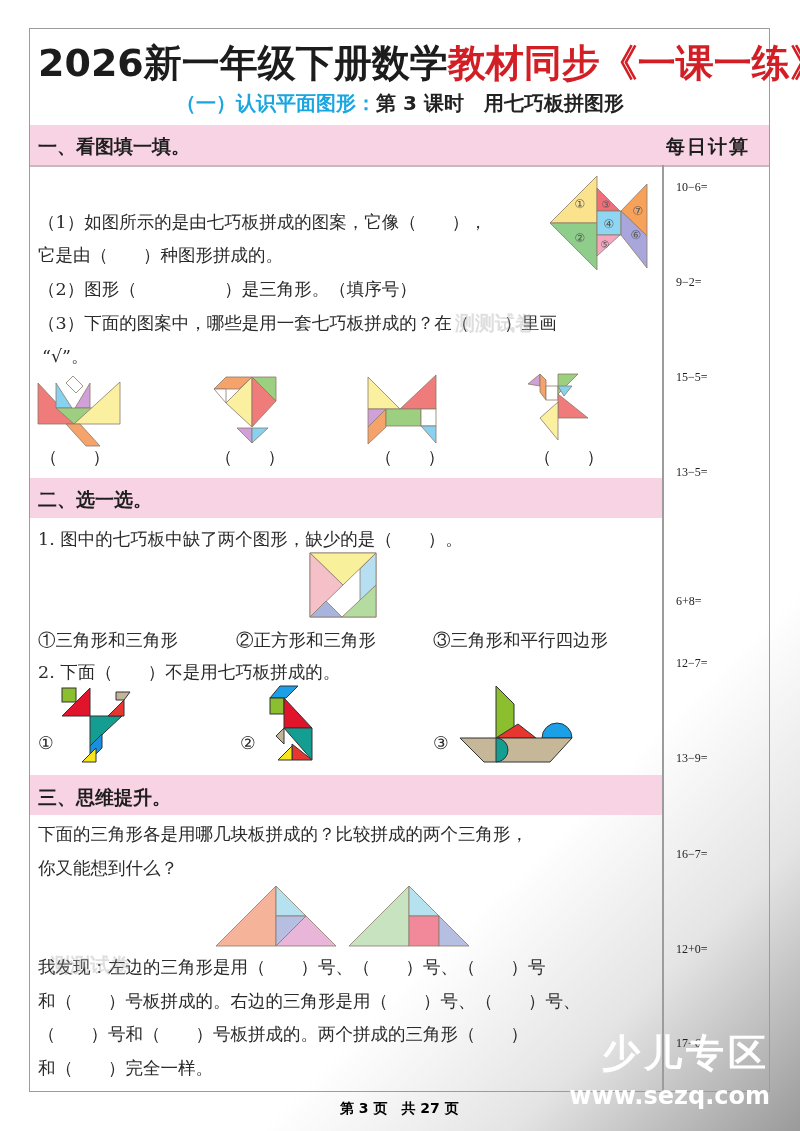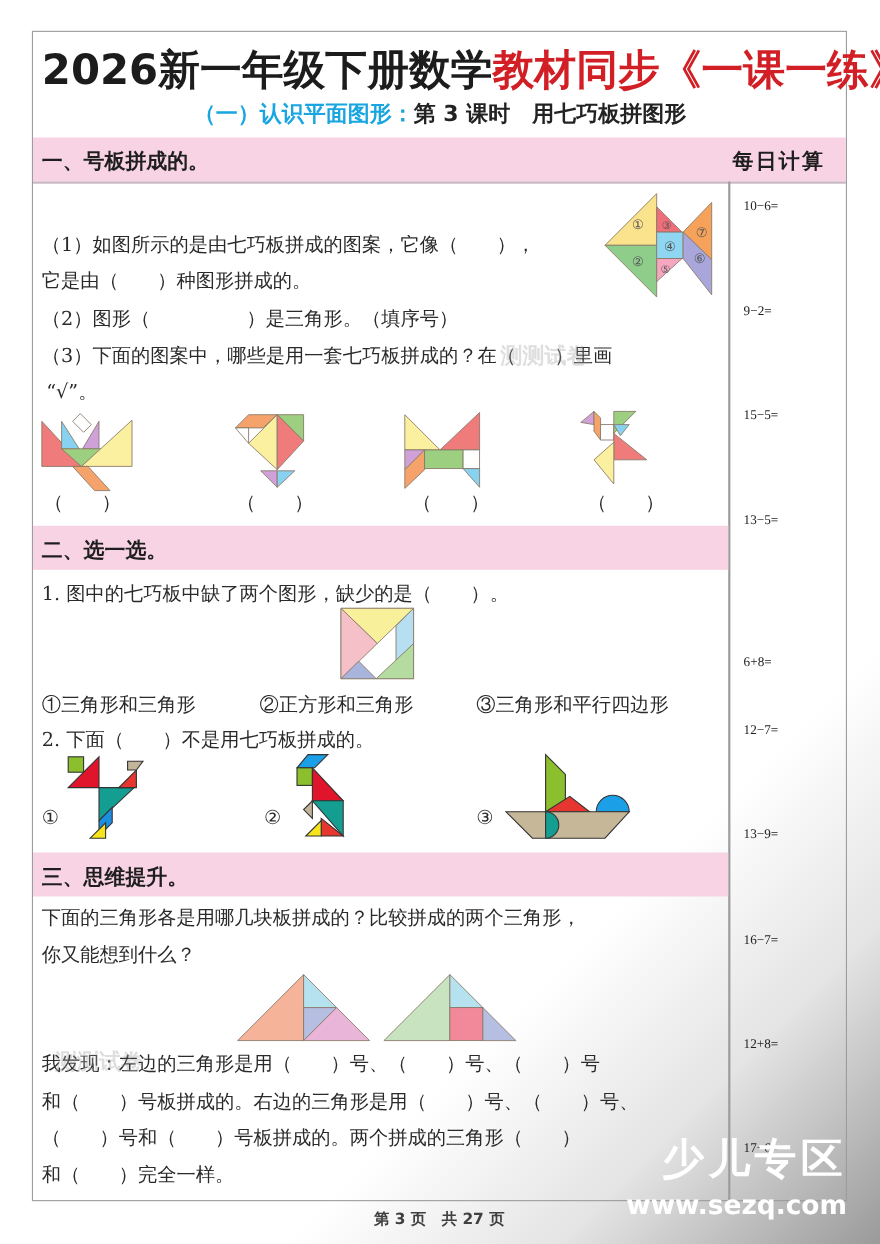--- a/index.html
+++ b/index.html
@@ -33,55 +33,55 @@
 
   .txt { position: absolute; font-size: 17.5px; color: #2a2a2a; white-space: nowrap; font-family: "DejaVu Serif", "Liberation Serif", serif; }
 
   .wm-faint { position: absolute; font-family: "DejaVu Sans", sans-serif; font-size: 20px; color: rgba(160,160,160,0.35); font-weight: bold; }
 
   .brand { position: absolute; right: 30px; top: 1028px; font-family: "DejaVu Sans", sans-serif;
     font-weight: bold; font-size: 38px; color: #ffffff; letter-spacing: 4px; }
   .brand-url { position: absolute; right: 30px; top: 1082px; font-family: "DejaVu Sans", sans-serif;
     font-size: 24px; color: #ffffff; font-weight: bold; }
 
-  .footer { position: absolute; left: 340px; top: 1100px; font-family: "DejaVu Sans", sans-serif; font-size: 14px; color: #404040; font-weight: bold; }
+  .footer { position: absolute; left: 340px; top: 1100px; font-family: "DejaVu Sans", sans-serif; font-size: 14px; color: #000000; font-weight: bold; }
 
   svg { position: absolute; overflow: visible; }
   svg polygon, svg rect, svg path { stroke: #8a7a6a; stroke-width: 0.8; }
   svg.dark polygon, svg.dark rect, svg.dark path { stroke: #333; stroke-width: 1; }
 </style>
 </head>
 <body>
 
 <div class="page-bg"></div>
 <div class="frame"></div>
 
 <div class="title">
   <span class="black">2026新一年级下册数学</span><span class="red">教材同步《一课一练》</span>
 </div>
 <div class="subtitle">
   <span class="blue">（一）认识平面图形：</span><span class="dark">第 3 课时　用七巧板拼图形</span>
 </div>
 
 <div class="band" style="left:30px; top:125px; width:739px; height:40px;"></div>
-<div class="band-text" style="left:38px; top:134px;">一、号板拼成的。</div>
+<div class="band-text" style="left:38px; top:134px;">一、看图填一填。</div>
 <div class="band-text" style="left:666px; top:134px; letter-spacing:2px;">每日计算</div>
 <div style="position:absolute; left:30px; top:165px; width:739px; height:1.5px; background:#c9b8c0;"></div>
 
 <div class="col-divider"></div>
 
 <div class="calc" style="top:180px;">10−6=</div>
 <div class="calc" style="top:275px;">9−2=</div>
 <div class="calc" style="top:370px;">15−5=</div>
 <div class="calc" style="top:465px;">13−5=</div>
 <div class="calc" style="top:562px;margin-top:32px;">6+8=</div>
 <div class="calc" style="top:656px;">12−7=</div>
 <div class="calc" style="top:751px;">13−9=</div>
 <div class="calc" style="top:847px;">16−7=</div>
-<div class="calc" style="top:942px;">12+8=</div>
+<div class="calc" style="top:942px;">12+0=</div>
 <div class="calc" style="top:1036px;">17−6=</div>
 
 <div class="txt" style="left:38px; top:210px;">（1）如图所示的是由七巧板拼成的图案，它像（　　），</div>
 <div class="txt" style="left:38px; top:243px;">它是由（　　）种图形拼成的。</div>
 <div class="txt" style="left:38px; top:277px;">（2）图形（　　　　　）是三角形。（填序号）</div>
 <div class="txt" style="left:38px; top:311px;">（3）下面的图案中，哪些是用一套七巧板拼成的？在（　　）里画</div>
 <div class="txt" style="left:42px; top:344px;">“√”。</div>
 <div class="wm-faint" style="left:455px; top:310px;">测测试卷</div>
 
 <svg style="left:550px; top:176px;" width="100" height="96">

